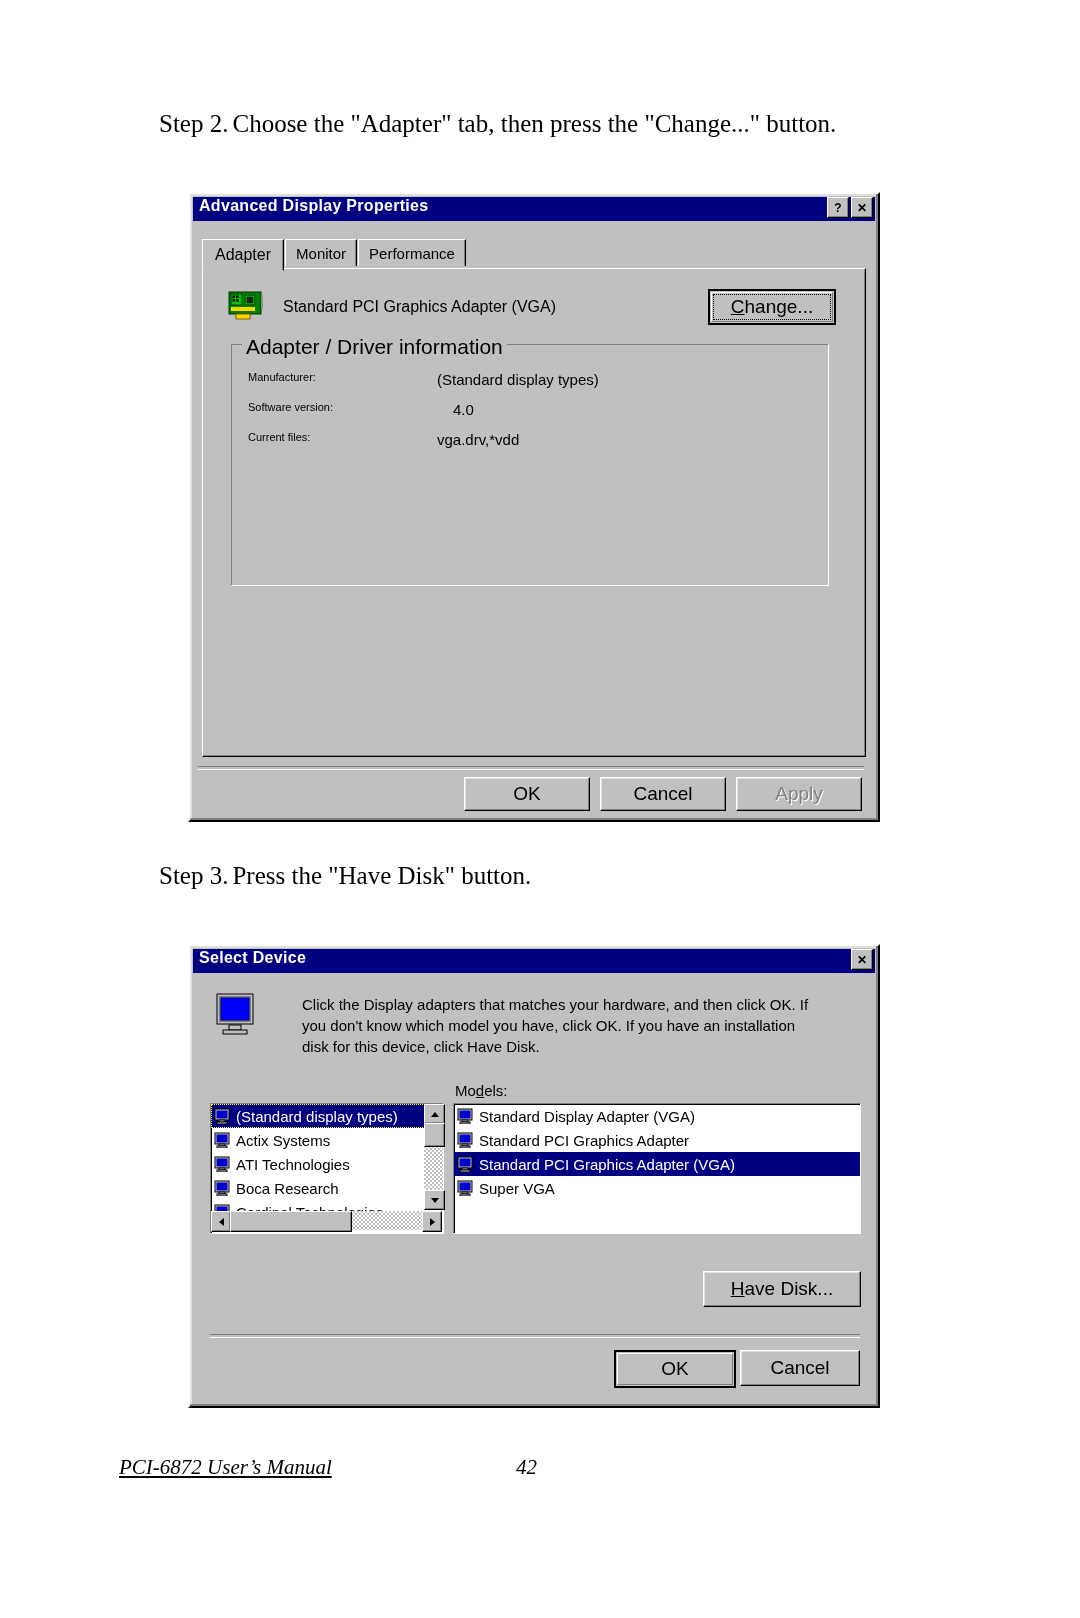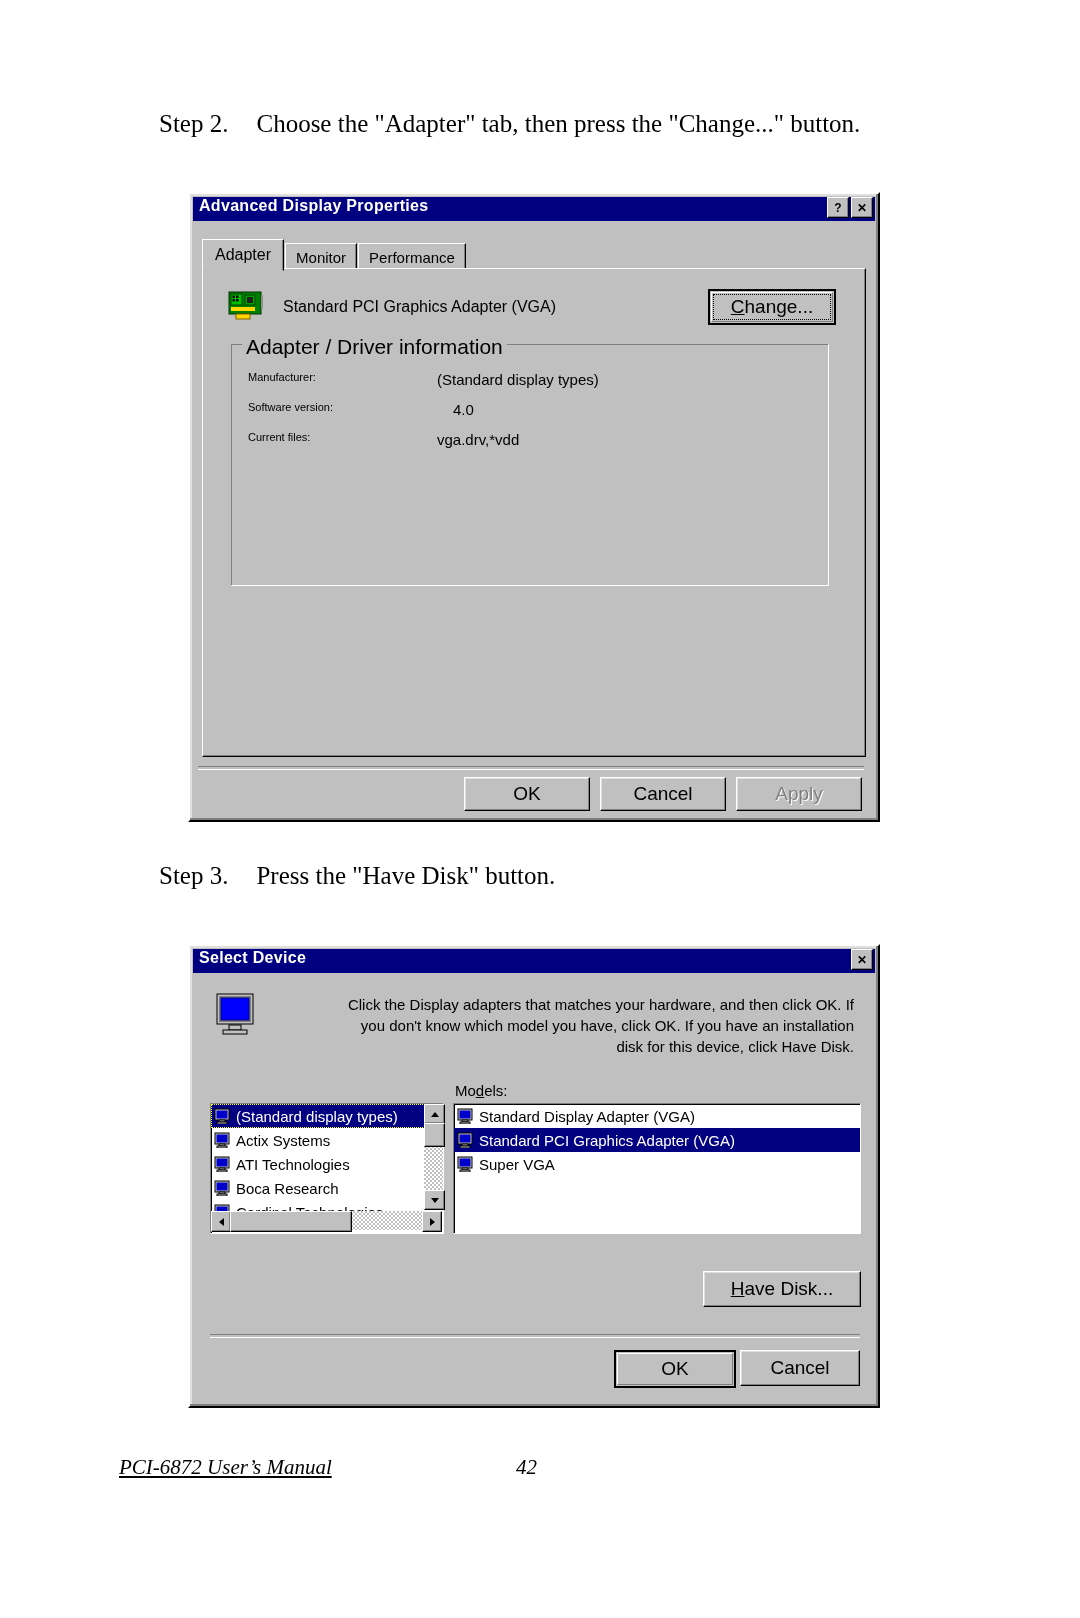--- a/index.html
+++ b/index.html
@@ -10,21 +10,21 @@
   }
 
   
   .step-line{
     position:absolute;
     font-family:"Liberation Serif", serif;
     font-size:25px;color:#000;white-space:nowrap;
   }
   #step2-line{left:159px;top:110px;}
   #step3-line{left:159px;top:862px;}
-  .step-label{margin-right:28px;}
+  .step-label{margin-right:4px;}
 
   
   .footer{
     position:absolute;left:112px;top:1455px;width:860px;
     font-family:"Liberation Serif", serif;font-style:italic;
     font-size:21px;color:#000;
   }
   .footer .ftitle{position:absolute;left:7px;top:0;text-decoration:underline;}
   .footer .fpage{position:absolute;left:404px;top:0;}
 
@@ -51,21 +51,21 @@
     width:20px;height:19px;background:#c0c0c0;
     border-top:1px solid #ffffff;border-left:1px solid #ffffff;
     border-right:1px solid #000;border-bottom:1px solid #000;
     box-shadow:inset -1px -1px 0 #808080;
     display:flex;align-items:center;justify-content:center;
     font-size:12px;font-weight:bold;color:#000;line-height:1;
     font-family:"Liberation Sans", sans-serif;
   }
 
   
-  .tabstrip{position:absolute;display:flex;align-items:flex-end;}
+  .tabstrip{position:absolute;display:flex;align-items:flex-start;}
   .tab{
     background:#c0c0c0;height:26px;padding:0 10px;
     display:flex;align-items:center;font-size:15px;color:#000;
     border-top:1px solid #fff;border-left:1px solid #fff;
     border-right:1px solid #000;
     box-shadow:inset -1px 0 0 #808080;
     margin-right:1px;
   }
   .tab.active{
     height:30px;font-size:16px;position:relative;z-index:3;
@@ -291,21 +291,21 @@
   <div class="moni-big" style="left:25px;top:46px;">
     <svg width="44" height="44" viewBox="0 0 44 44">
       <rect x="2" y="2" width="36" height="30" fill="#c0c0c0" stroke="#000"></rect>
       <rect x="4" y="4" width="32" height="26" fill="#808080"></rect>
       <rect x="6" y="6" width="28" height="22" fill="#0000ff" stroke="#000080"></rect>
       <rect x="14" y="33" width="12" height="5" fill="#c0c0c0" stroke="#000"></rect>
       <rect x="8" y="38" width="24" height="4" fill="#c0c0c0" stroke="#000"></rect>
     </svg>
   </div>
 
-  <div class="desc" style="left:104px;top:48px;width:560px;text-align:right;">
+  <div class="desc" style="left:112px;top:48px;width:560px;">
     <div>Click the Display adapters that matches your hardware, and then click OK. If</div>
     <div>you don't know which model you have, click OK. If you have an installation</div>
     <div>disk for this device, click Have Disk.</div>
   </div>
 
   <div class="caption" style="left:22px;top:136px;margin-top:32px;">
     <span class="u">M</span><span>anufacturers:</span>
   </div>
 
   <div class="caption" style="left:265px;top:136px;">
@@ -397,20 +397,31 @@
       <span class="miniicon">
         <svg width="17" height="16" viewBox="0 0 17 16">
             <rect x="1" y="1" width="14" height="11" fill="#c0c0c0" stroke="#000"></rect>
             <rect x="2.5" y="2.5" width="11" height="8" fill="#0000cc"></rect>
             <rect x="5" y="12" width="6" height="2" fill="#c0c0c0" stroke="#000"></rect>
             <rect x="3" y="14" width="10" height="2" fill="#c0c0c0" stroke="#000"></rect>
           </svg>
       </span>
       <span class="txt">Standard Display Adapter (VGA)</span>
     </div>
+    <div class="lrow">
+      <span class="miniicon">
+        <svg width="17" height="16" viewBox="0 0 17 16">
+            <rect x="1" y="1" width="14" height="11" fill="#c0c0c0" stroke="#000"></rect>
+            <rect x="2.5" y="2.5" width="11" height="8" fill="#0000cc"></rect>
+            <rect x="5" y="12" width="6" height="2" fill="#c0c0c0" stroke="#000"></rect>
+            <rect x="3" y="14" width="10" height="2" fill="#c0c0c0" stroke="#000"></rect>
+          </svg>
+      </span>
+      <span class="txt">Standard PCI Graphics Adapter</span>
+    </div>
     <div class="lrow sel">
       <span class="miniicon">
         <svg width="17" height="16" viewBox="0 0 17 16">
             <rect x="1" y="1" width="14" height="11" fill="#c0c0c0" stroke="#000"></rect>
             <rect x="2.5" y="2.5" width="11" height="8" fill="#0000cc"></rect>
             <rect x="5" y="12" width="6" height="2" fill="#c0c0c0" stroke="#000"></rect>
             <rect x="3" y="14" width="10" height="2" fill="#c0c0c0" stroke="#000"></rect>
           </svg>
       </span>
       <span class="txt">Standard PCI Graphics Adapter (VGA)</span>

